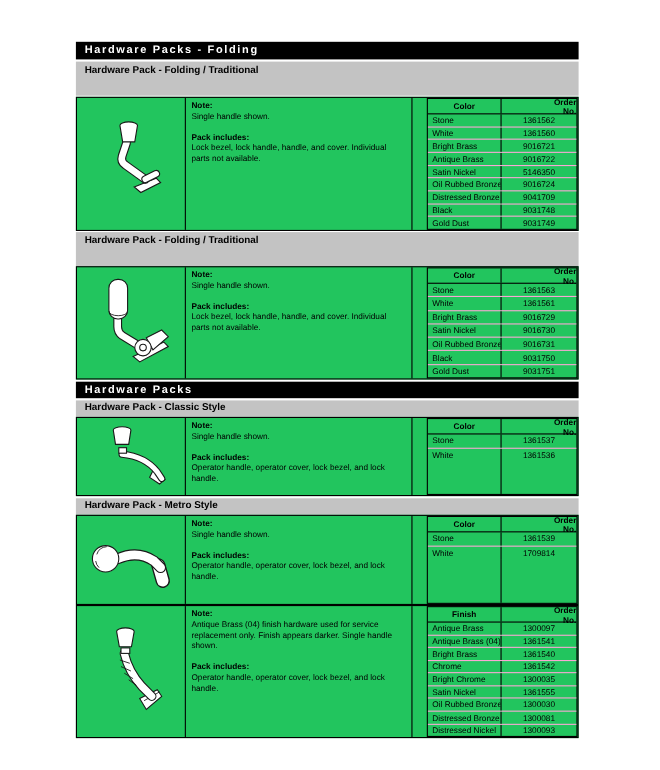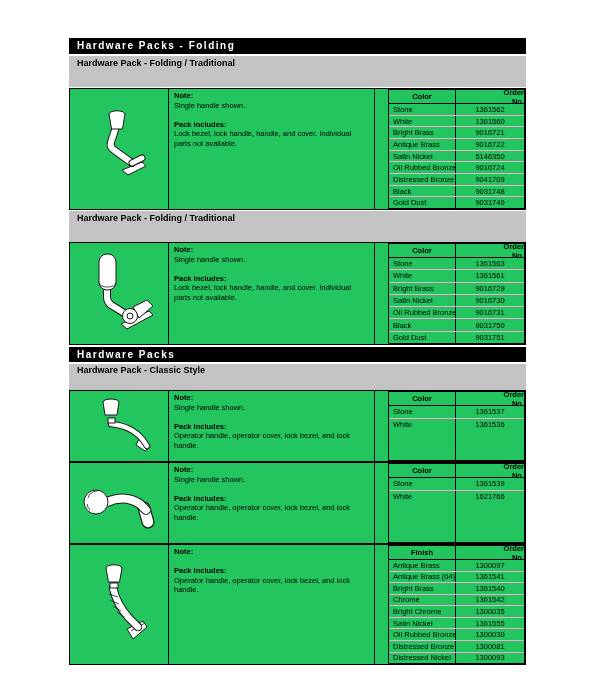--- a/index.html
+++ b/index.html
@@ -12,21 +12,21 @@
   .bar-black{
     background:#000;color:#fff;font-weight:bold;font-size:10px;
     letter-spacing:1.5px;height:16px;line-height:16px;padding-left:8px;
     box-sizing:border-box;
   }
   #bb2{height:15px;line-height:15px;margin-top:2px;}
   .bar-gray{
     background:#c3c3c3;color:#000;font-weight:bold;font-size:9px;
     height:31px;line-height:14px;padding-left:8px;box-sizing:border-box;
   }
-  .bar-gray.h13{height:26px;line-height:13px;}
+  .bar-gray.h13{height:15px;line-height:13px;}
   #gb1{margin-top:2px;}
   #gb2{margin-top:1px;}
   #gb3,#gb4,#gb5{margin-top:2px;}
   .section{
     display:flex;border:1px solid #000;box-sizing:border-box;background:#22c55e;
     margin-top:1px;
   }
   #sec2,#sec3,#sec4,#sec5{margin-top:0;}
   #sec1{height:122px;}
   #sec2{height:103px;}
@@ -226,20 +226,21 @@
             <div class="c2">1361536</div>
           </div>
         <div class="trow filler">
             <div class="c1"></div>
             <div class="c2"></div>
           </div>
       </div>
     </div>
   </div>
 
+  <div class="bar-gray h13" id="gb4">Hardware Pack - Metro Style</div>
   <div class="section sec-fixed" id="sec4">
     <div class="img-cell">
       <svg width="78" height="58" viewBox="0 0 78 58">
         <path d="M64,34 L68,48" fill="none" stroke="#1a1a1a" stroke-width="13" stroke-linecap="round"></path>
         <path d="M64,34 L68,48" fill="none" stroke="#ffffff" stroke-width="10.5" stroke-linecap="round"></path>
         <path d="M27,28 Q45,20 60,30 L66,36" fill="none" stroke="#1a1a1a" stroke-width="10" stroke-linecap="round" stroke-linejoin="round"></path>
         <path d="M27,28 Q45,20 60,30 L66,36" fill="none" stroke="#ffffff" stroke-width="8" stroke-linecap="round" stroke-linejoin="round"></path>
         <circle cx="16" cy="28" r="12" fill="#fff" stroke="#1a1a1a" stroke-width="1"></circle>
         <path d="M8,24 a10,10 0 0 1 9,-7" fill="none" stroke="#1a1a1a" stroke-width="0.8"></path>
         <path d="M7,30 a10,10 0 0 0 3,6" fill="none" stroke="#1a1a1a" stroke-width="0.8"></path>
@@ -256,21 +257,21 @@
         <div class="trow thead">
           <div class="c1">Color</div>
           <div class="c2">Order No.</div>
         </div>
         <div class="trow data">
             <div class="c1">Stone</div>
             <div class="c2">1361539</div>
           </div>
         <div class="trow data nb">
             <div class="c1">White</div>
-            <div class="c2">1621766</div>
+            <div class="c2">1709814</div>
           </div>
         <div class="trow filler">
             <div class="c1"></div>
             <div class="c2"></div>
           </div>
       </div>
     </div>
   </div>
 
   <div class="section" id="sec5">
@@ -280,20 +281,21 @@
         <path d="M42,68 L56,60" fill="none" stroke="#1a1a1a" stroke-width="0.8"></path>
         <path d="M24,25 Q28,42 40,55 L49,64" fill="none" stroke="#1a1a1a" stroke-width="8.5" stroke-linecap="round" stroke-linejoin="round"></path>
         <path d="M24,25 Q28,42 40,55 L49,64" fill="none" stroke="#ffffff" stroke-width="6.5" stroke-linecap="round" stroke-linejoin="round"></path>
         <path d="M20,31 l9,3 M21,37 l9,4 M24,43 l8,5 M28,49 l7,5" fill="none" stroke="#1a1a1a" stroke-width="0.8"></path>
         <rect x="21" y="20" width="8" height="5" fill="#fff" stroke="#1a1a1a" stroke-width="1"></rect>
         <path d="M17,5 a8,3.2 0 0 1 16,0 l-2.5,14 h-11 Z" fill="#fff" stroke="#1a1a1a" stroke-width="1"></path>
       </svg>
     </div>
     <div class="note-cell">
       <div class="nlabel">Note:</div>
+      <div class="ntext">Antique Brass (04) finish hardware used for service replacement only. Finish appears darker. Single handle shown.</div>
       <div class="nlabel pack">Pack includes:</div>
       <div class="ntext">Operator handle, operator cover, lock bezel, and lock handle.</div>
     </div>
     <div class="table-area">
       <div class="otable">
         <div class="trow thead">
           <div class="c1">Finish</div>
           <div class="c2">Order No.</div>
         </div>
         <div class="trow data">

